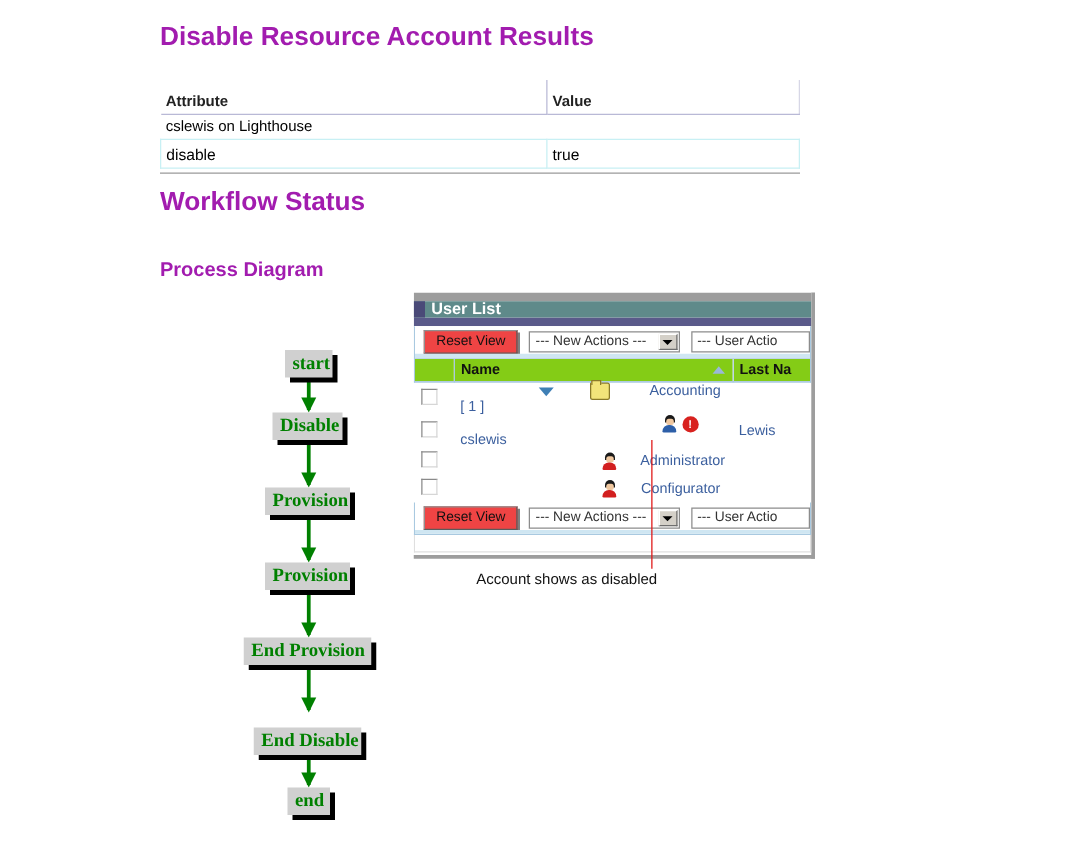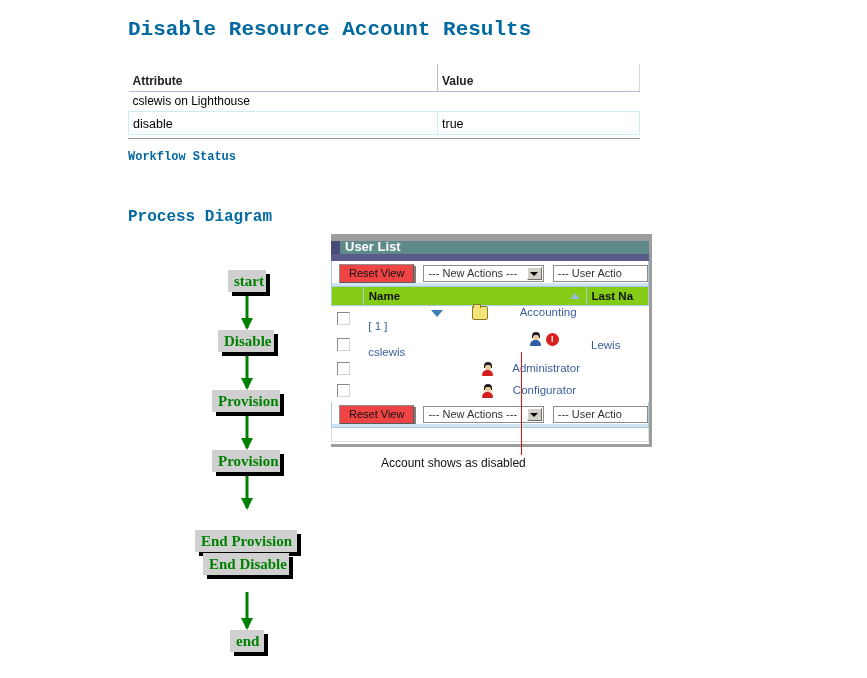--- a/index.html
+++ b/index.html
@@ -11,27 +11,27 @@
     width: 867px;
     height: 678px;
     position: relative;
     font-family: "Liberation Sans", sans-serif;
     overflow: hidden;
   }
 
   
   .page-heading {
     position: absolute;
-    font-family: Liberation Mono, monospace;
-    font-weight: bold;
-    color: #0369a1;
+    font-family: Liberation Sans, sans-serif;
+    font-weight: bold;
+    color: #a21caf;
     white-space: nowrap;
   }
   #h-title   { left: 128px; top: 18px;  font-size: 21px; letter-spacing: 0px; }
-  #h-wfstatus{ left: 128px; top: 150px; font-size: 12px; }
+  #h-wfstatus{ left: 128px; top: 150px; font-size: 21px; }
   #h-procdia { left: 128px; top: 208px; font-size: 16px; text-align: center; }
 
   
   #attr-table {
     position: absolute;
     left: 128px;
     top: 64px;
     width: 512px;
     border-collapse: collapse;
     font-size: 12px;
@@ -400,26 +400,26 @@
     </g>
     <g fill="#008000">
       <polygon points="91,60 103,60 97,72"></polygon>
       <polygon points="91,120 103,120 97,132"></polygon>
       <polygon points="91,180 103,180 97,192"></polygon>
       <polygon points="91,240 103,240 97,252"></polygon>
       <polygon points="91,300 103,300 97,312"></polygon>
       <polygon points="91,360 103,360 97,372"></polygon>
     </g>
   </svg>
-  <div class="node" id="n0" style="left: 78px; top: 12px; width: 38px;">start</div>
+  <div class="node" id="n0" style="left: 78px; top: 22px; width: 38px;">start</div>
   <div class="node" id="n1" style="left: 68px; top: 72px; width: 56px;">Disable</div>
   <div class="node" id="n2" style="left: 62px; top: 132px; width: 68px;">Provision</div>
   <div class="node" id="n3" style="left: 62px; top: 192px; width: 68px;">Provision</div>
-  <div class="node" id="n4" style="left: 45px; top: 252px; width: 102px; margin-top: 20px;">End Provision</div>
-  <div class="node" id="n5" style="left: 53px; top: 295px; width: 86px;">End Disable</div>
+  <div class="node" id="n4" style="left: 45px; top: 252px; width: 102px;">End Provision</div>
+  <div class="node" id="n5" style="left: 53px; top: 324px; width: 86px;">End Disable</div>
   <div class="node" id="n6" style="left: 80px; top: 372px; width: 34px;">end</div>
 </div>
 
 <div id="userlist-panel">
 
   <div id="panel-topband"></div>
   <div id="panel-titlebar">
     <div class="tb-left"></div>
     <div id="panel-title">User List</div>
   </div>

